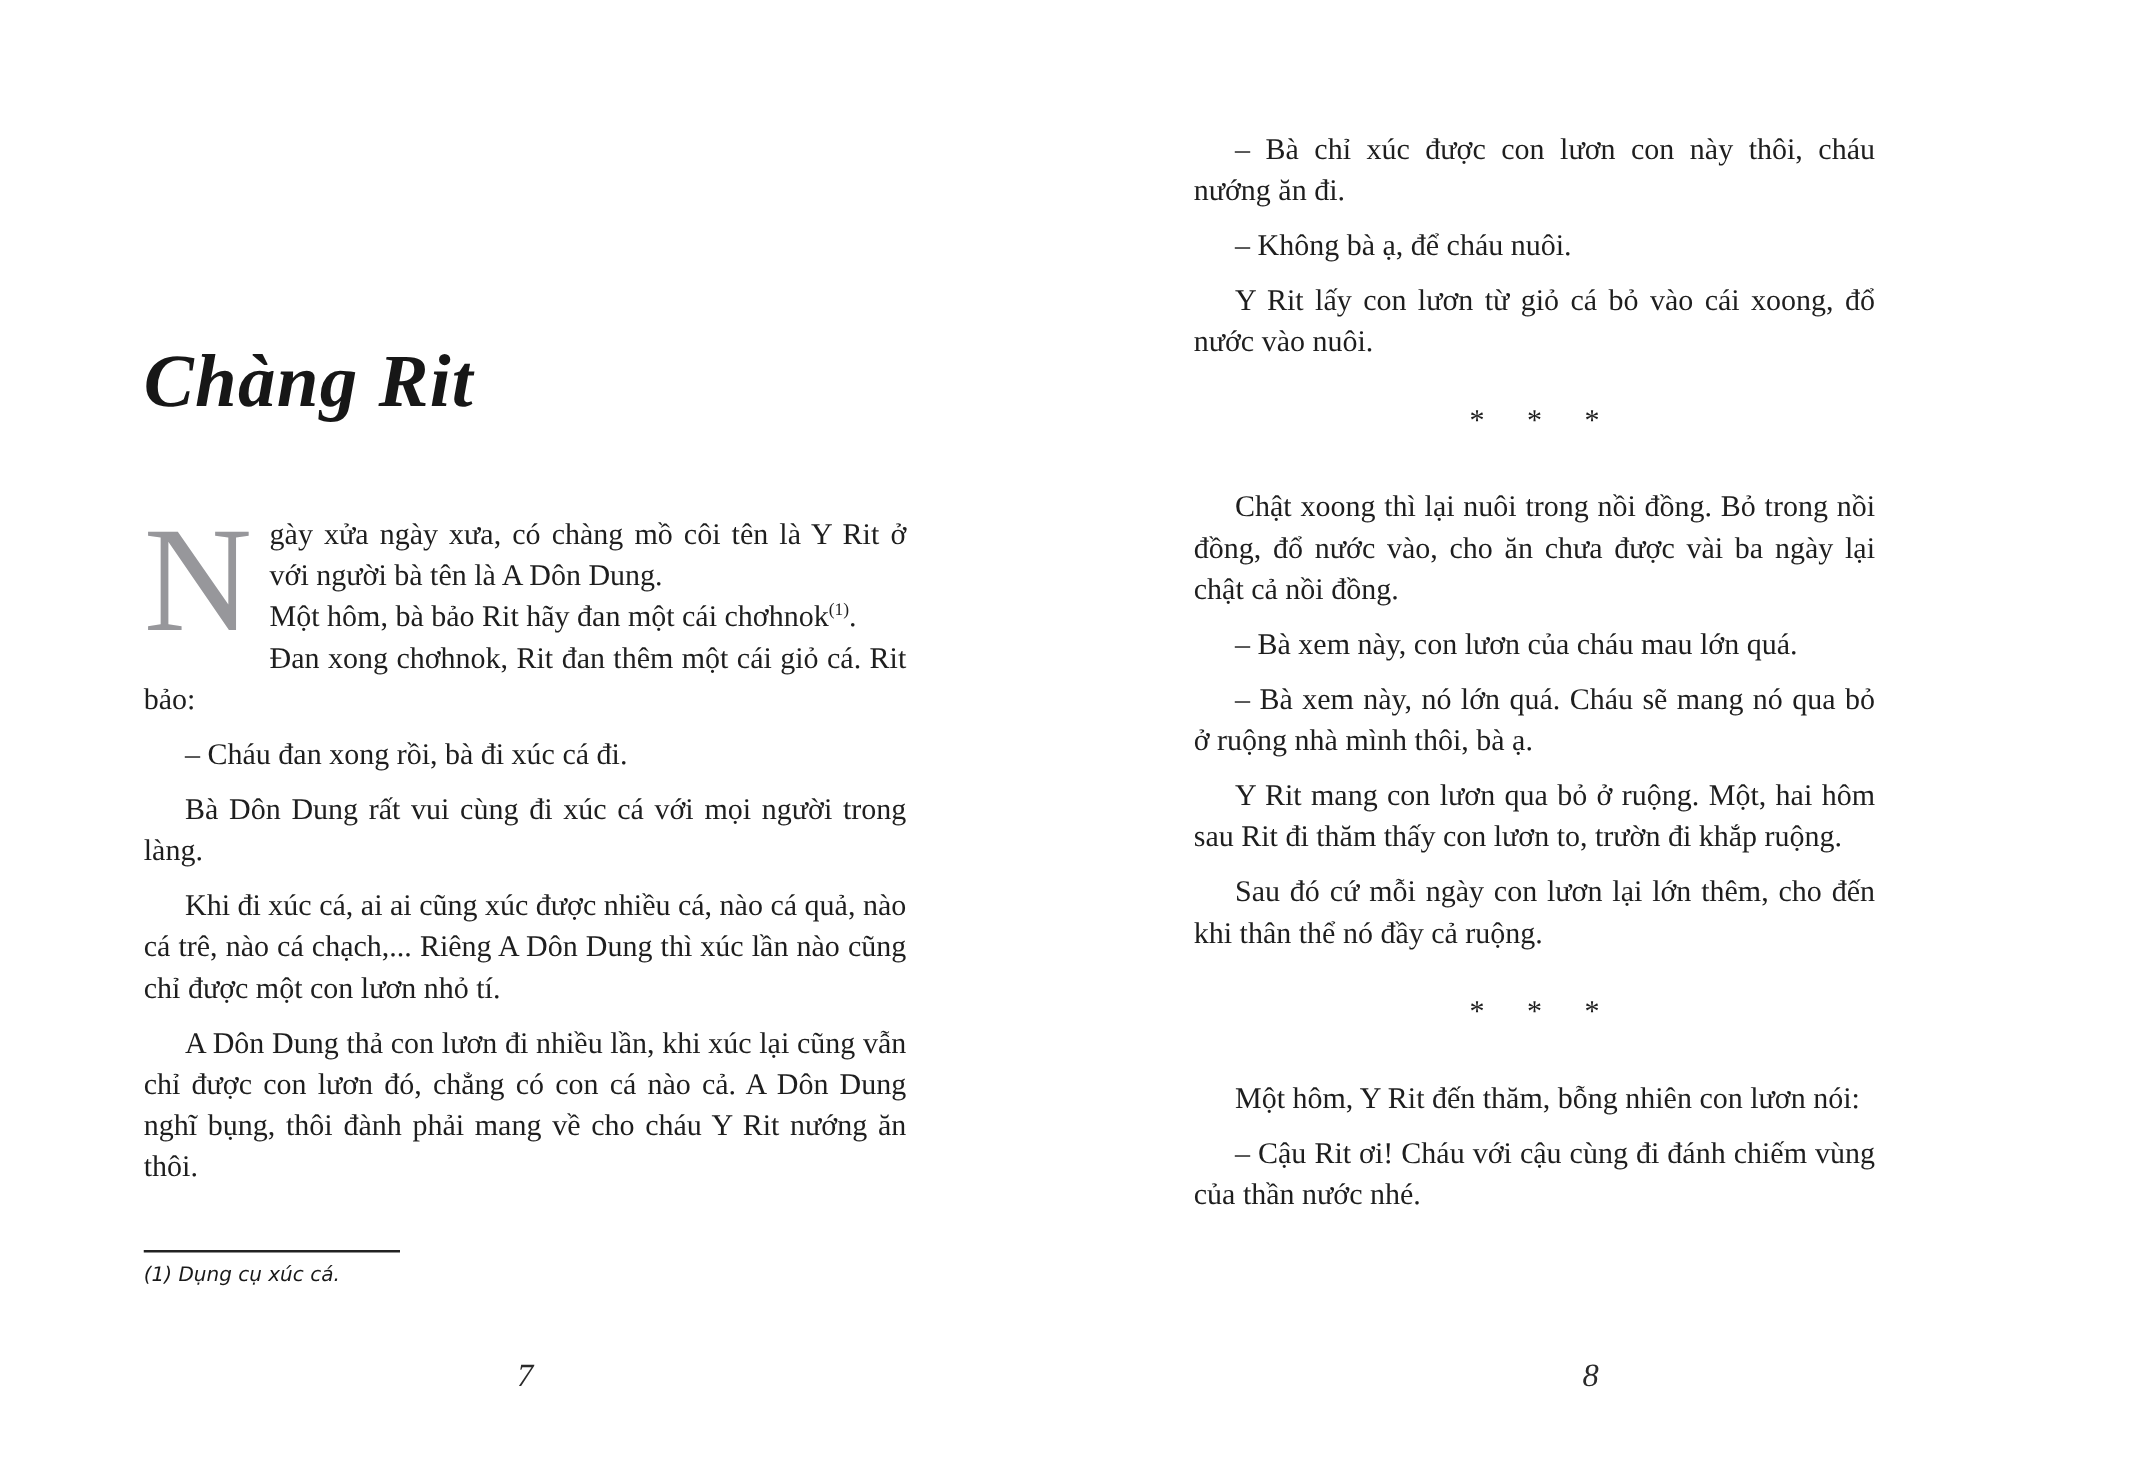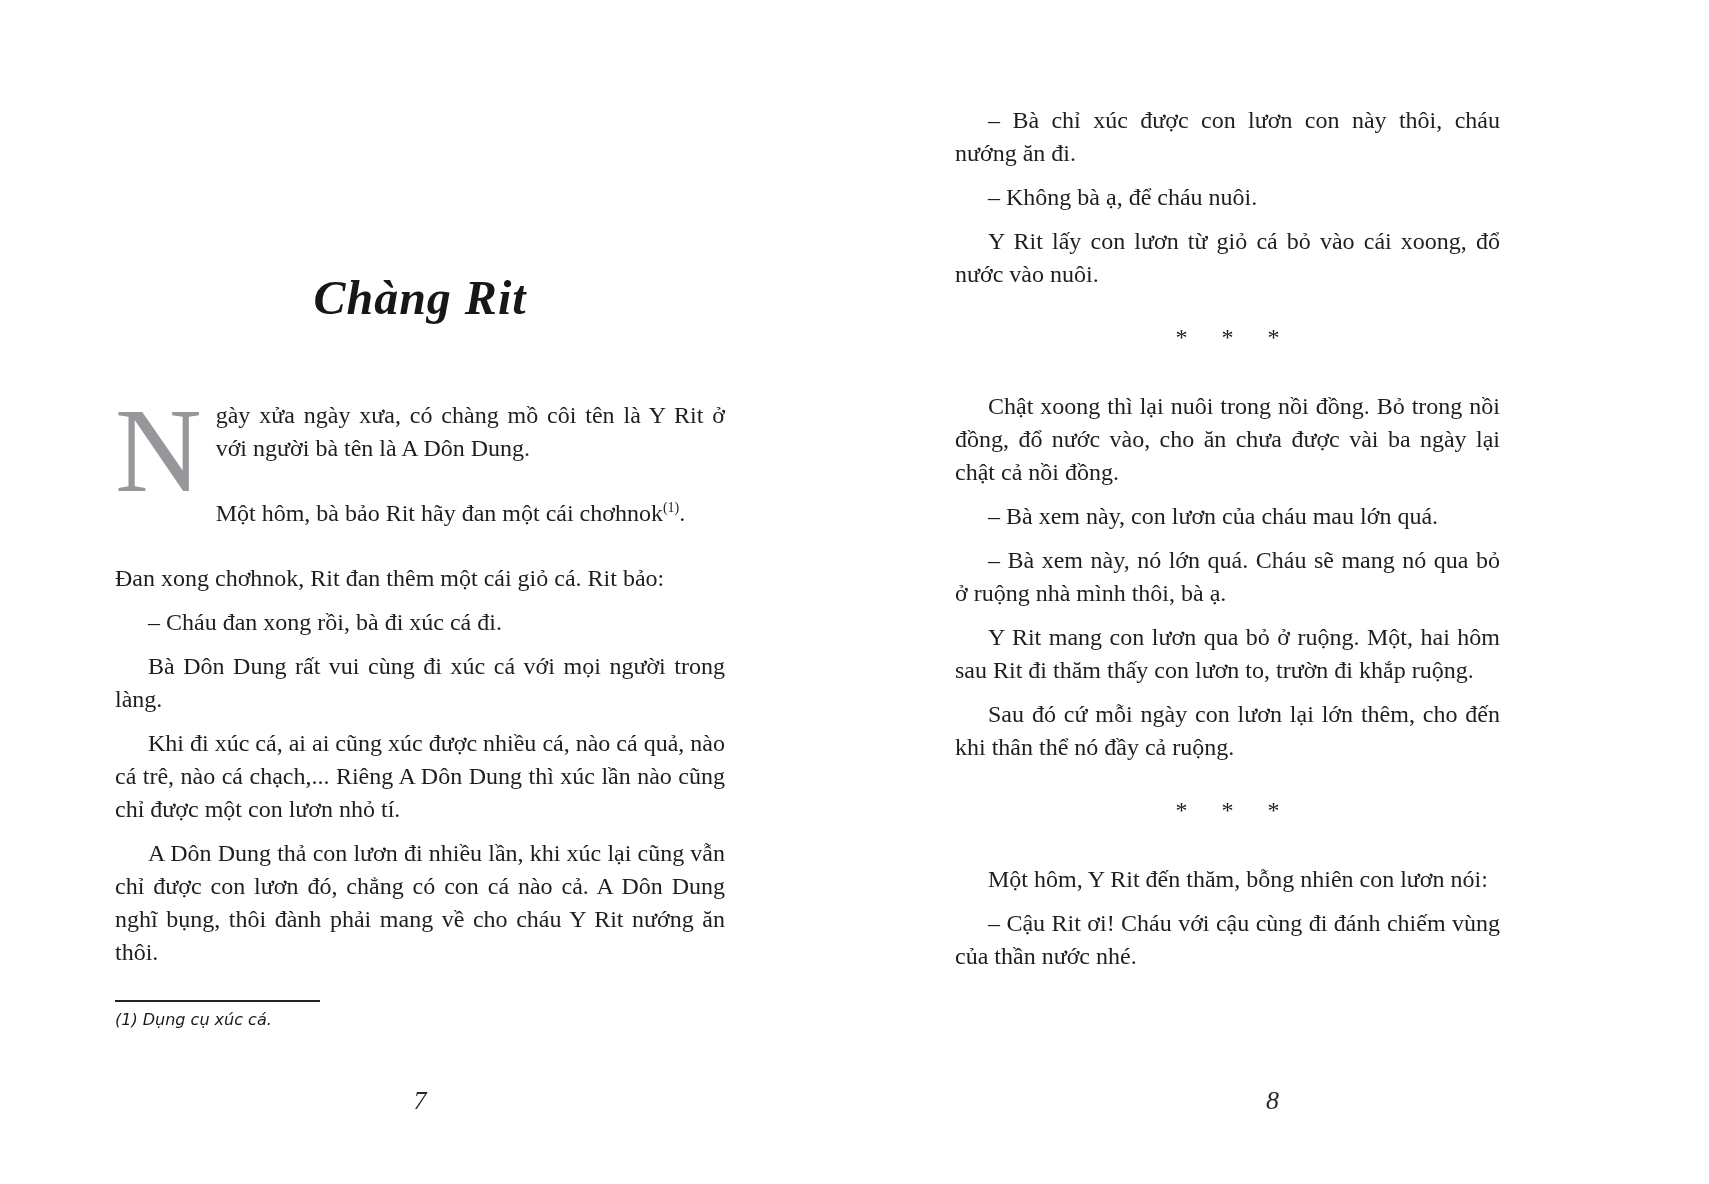--- a/index.html
+++ b/index.html
@@ -18,44 +18,42 @@
   .page {
     position: absolute;
     top: 0;
     height: 1184px;
   }
   .page-left  { left: 115px; width: 610px; }
   .page-right { left: 955px; width: 545px; }
 
   .title {
     margin: 272px 0 0 0;
-    text-align: center;
     font-style: italic;
     font-weight: bold;
-    font-size: 48px;
+    font-size: 60px;
     line-height: 1.1;
     color: #171717;
     letter-spacing: 1px;
   }
 
   .body-left  { margin-top: 74px; }
   .body-right { margin-top: 104px; }
 
   .para {
     margin: 0 0 11px 0;
     font-size: 24px;
     line-height: 33px;
     text-align: justify;
     text-indent: 33px;
   }
   .seg {
     font-size: 24px;
     line-height: 33px;
     text-align: justify;
-    margin-top: 32px;
   }
   .opening { margin-bottom: 11px; }
   .opening::after { content: ""; display: block; clear: both; }
 
   .dropcap {
     float: left;
     font-size: 120px;
     line-height: 0.84;
     padding: 2px 14px 0 0;
     color: #97979b;

